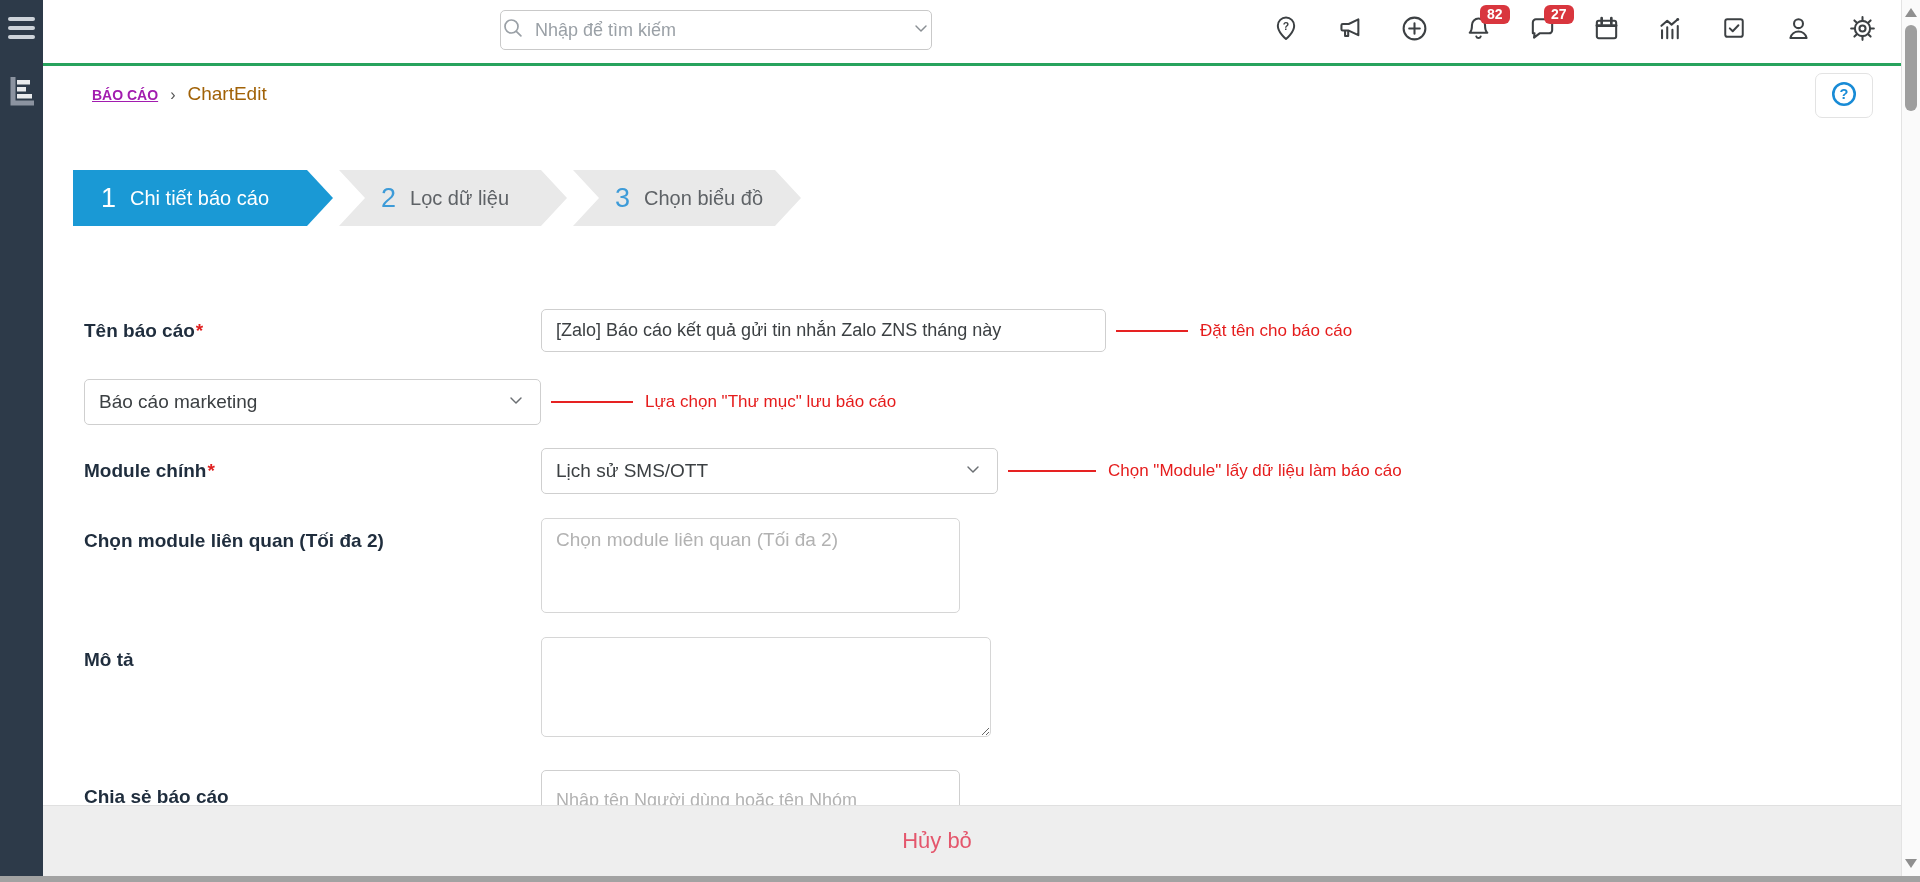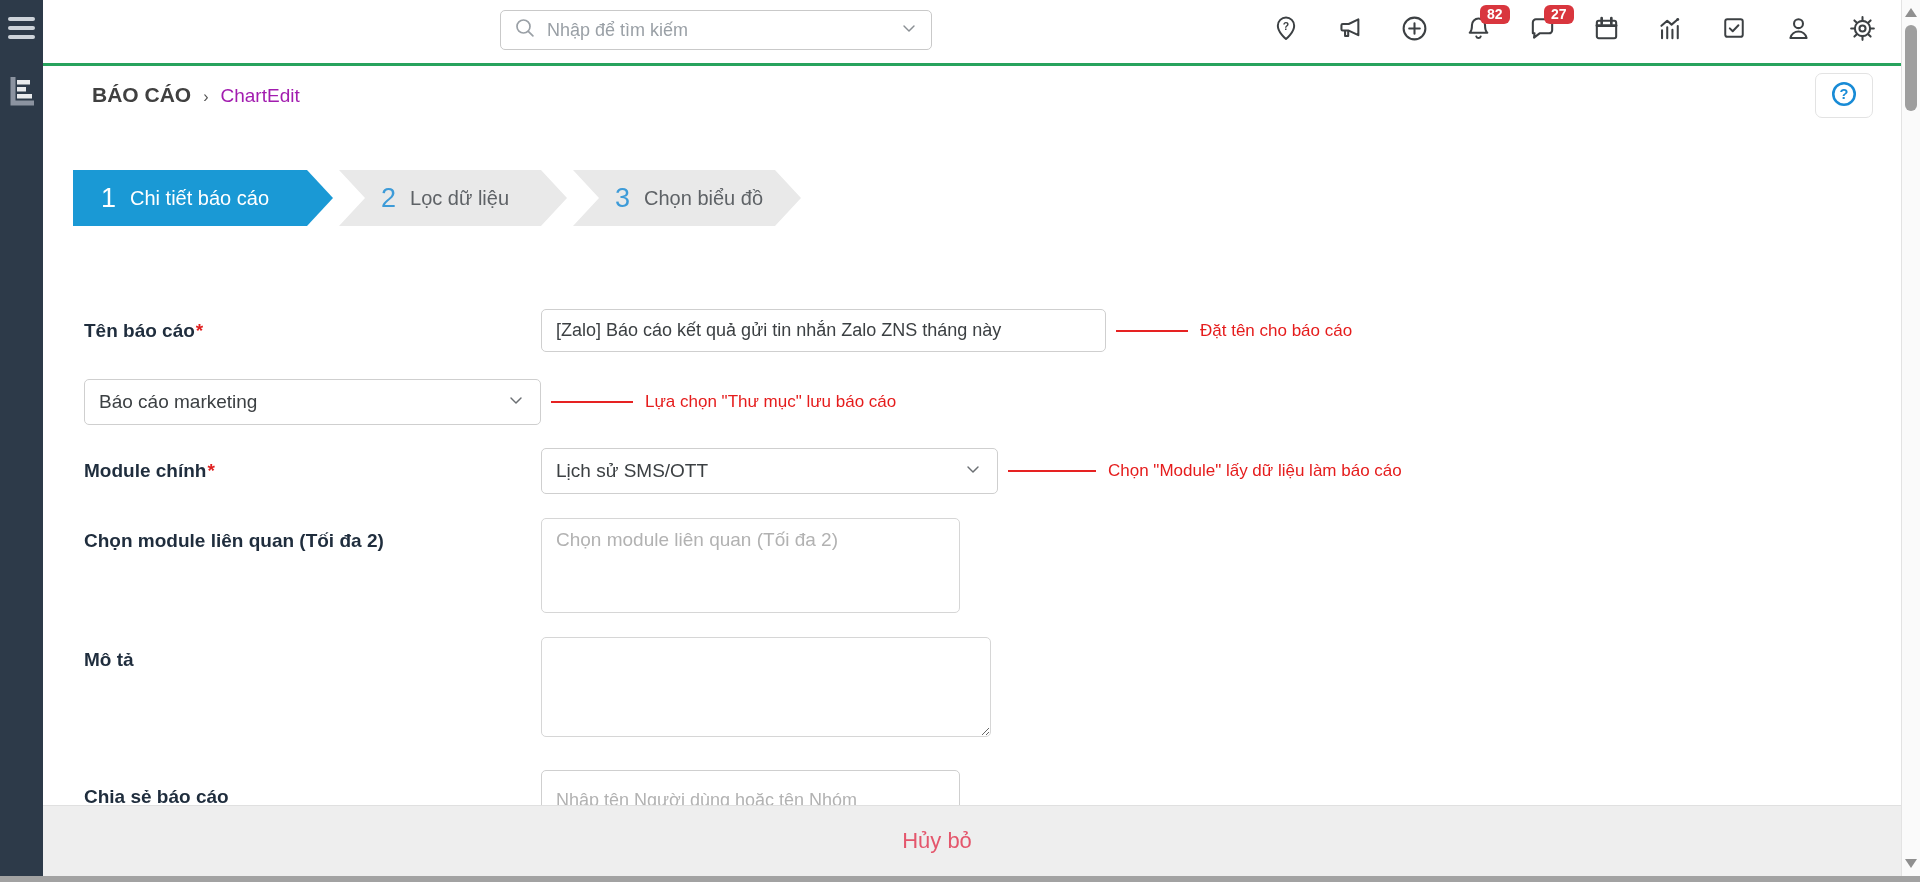--- a/index.html
+++ b/index.html
@@ -15,36 +15,36 @@
 
   
   .topbar { position:absolute; left:43px; top:0; width:1858px; height:66px; background:#fff;
     border-bottom:3px solid #27a35d; z-index:5; }
   .logo { position:absolute; left:10px; top:5px; display:flex; align-items:center; gap:7px; }
   .logo-text { display:flex; flex-direction:column; }
   .brand { color:#1b74c5; font-size:24px; font-weight:bold; letter-spacing:.5px; line-height:26px; }
   .tagline { color:#d6292e; font-size:7.5px; font-weight:bold; letter-spacing:.4px; margin-top:1px; }
 
   .search { position:absolute; left:457px; top:10px; width:432px; height:40px; background:#fff;
-    border:1px solid #c9c9c9; border-radius:5px; display:flex; align-items:center; padding:0 12px; gap:10px; }
+    border:1px solid #c9c9c9; border-radius:5px; display:flex; align-items:center; padding:0 0; gap:10px; }
   .search input { border:none; outline:none; flex:1; font-size:18px; color:#444;
     font-family:"Liberation Sans", sans-serif; background:transparent; }
   .search input::placeholder { color:#9aa0a6; }
 
   .hicons { position:absolute; right:24px; top:13px; display:flex; align-items:center; gap:34px; }
   .hic { position:relative; width:30px; height:30px; display:flex; align-items:center; justify-content:center; cursor:pointer; }
   .badge { position:absolute; top:-8px; left:17px; background:#d9363e; color:#fff; font-size:14px; font-weight:bold;
     border-radius:6px; padding:1px 7px; line-height:17px; z-index:2; }
 
   
   .crumbbar { position:absolute; left:43px; top:69px; width:1858px; height:56px; background:#fff; z-index:4; }
   .crumbs { position:absolute; left:49px; top:14px; display:flex; align-items:baseline; gap:12px; }
-  .crumb-section { color:#404040; font-size:21px; font-weight:bold; cursor:pointer; }
+  .crumb-section { color:#a21caf; font-size:14px; font-weight:bold; cursor:pointer;text-decoration:underline; }
   .crumb-sep { color:#555; font-size:16px; }
-  .crumb-page { color:#a21caf; font-size:19px; }
+  .crumb-page { color:#a16207; font-size:19px; }
   .help-btn { position:absolute; right:28px; top:4px; width:58px; height:45px; background:#fff;
     border:1px solid #e3e3e3; border-radius:7px; display:flex; align-items:center; justify-content:center; cursor:pointer; }
 
   
   .content { position:absolute; left:43px; top:125px; width:1854px; height:751px; background:#fff; overflow:hidden; z-index:2; }
 
   
   .tabs { display:flex; margin:45px 0 0 30px; }
   .tab { height:56px; display:flex; align-items:center; gap:14px; cursor:pointer; }
   .tab .tnum { font-size:27px; }

